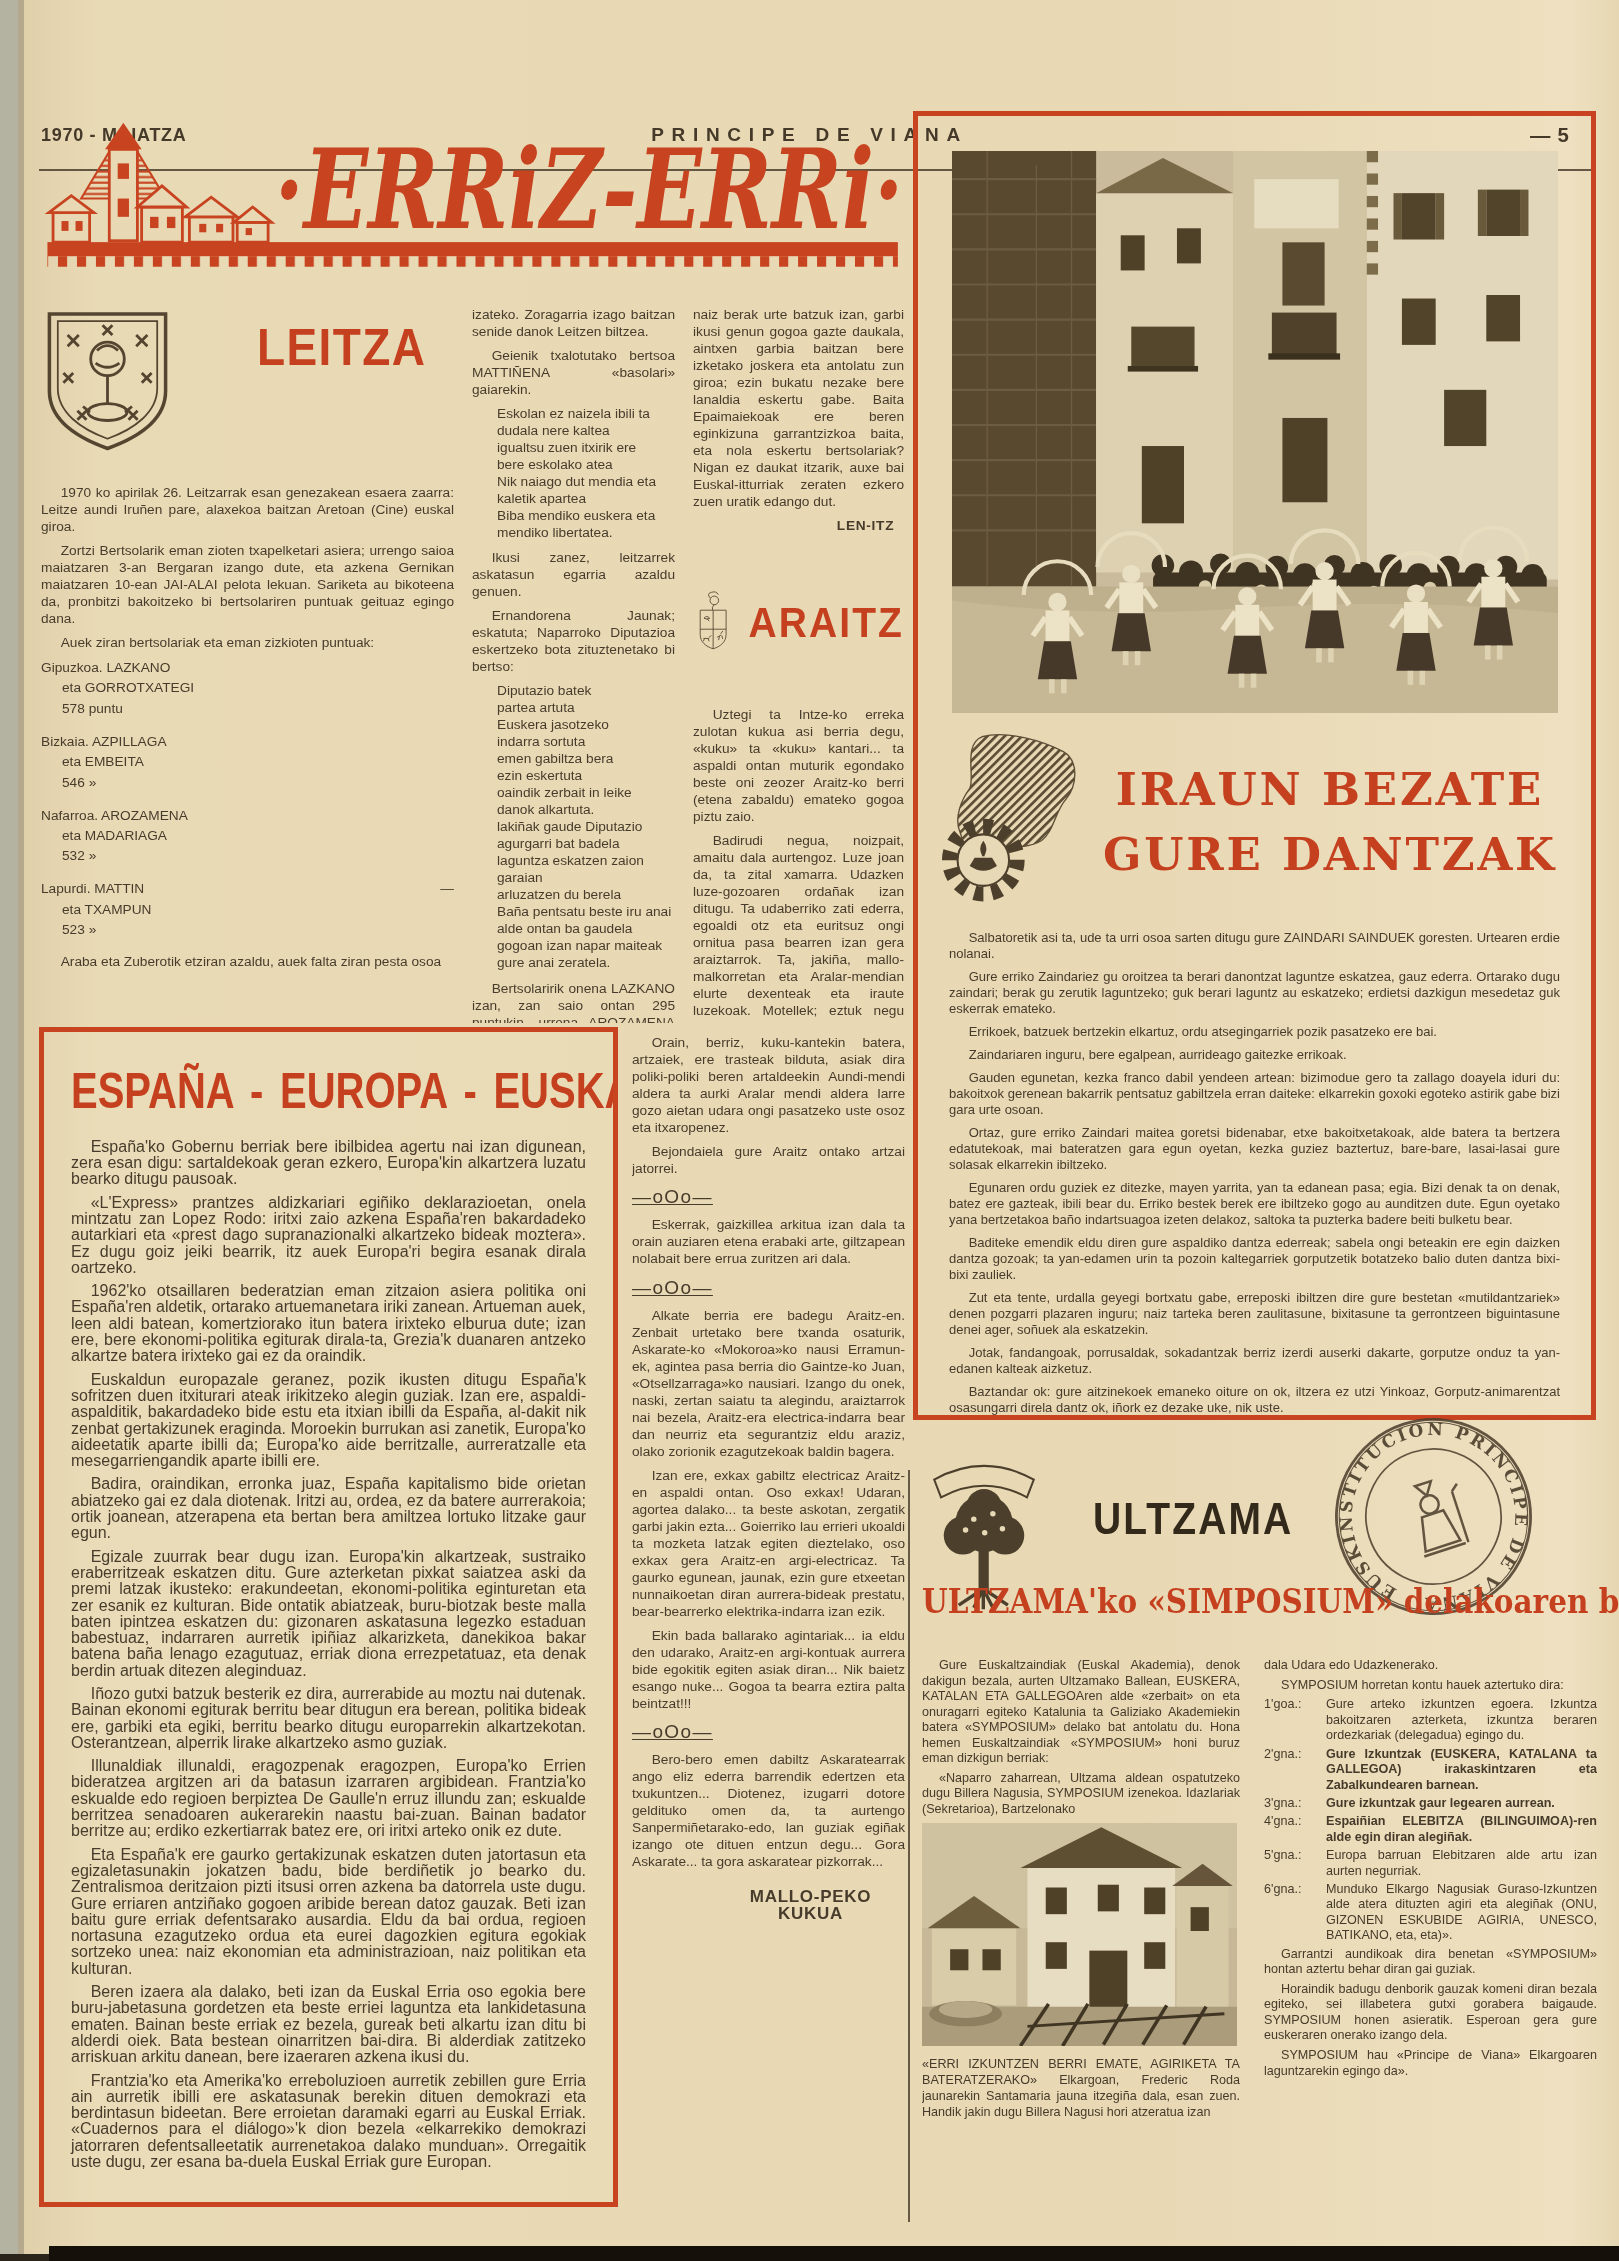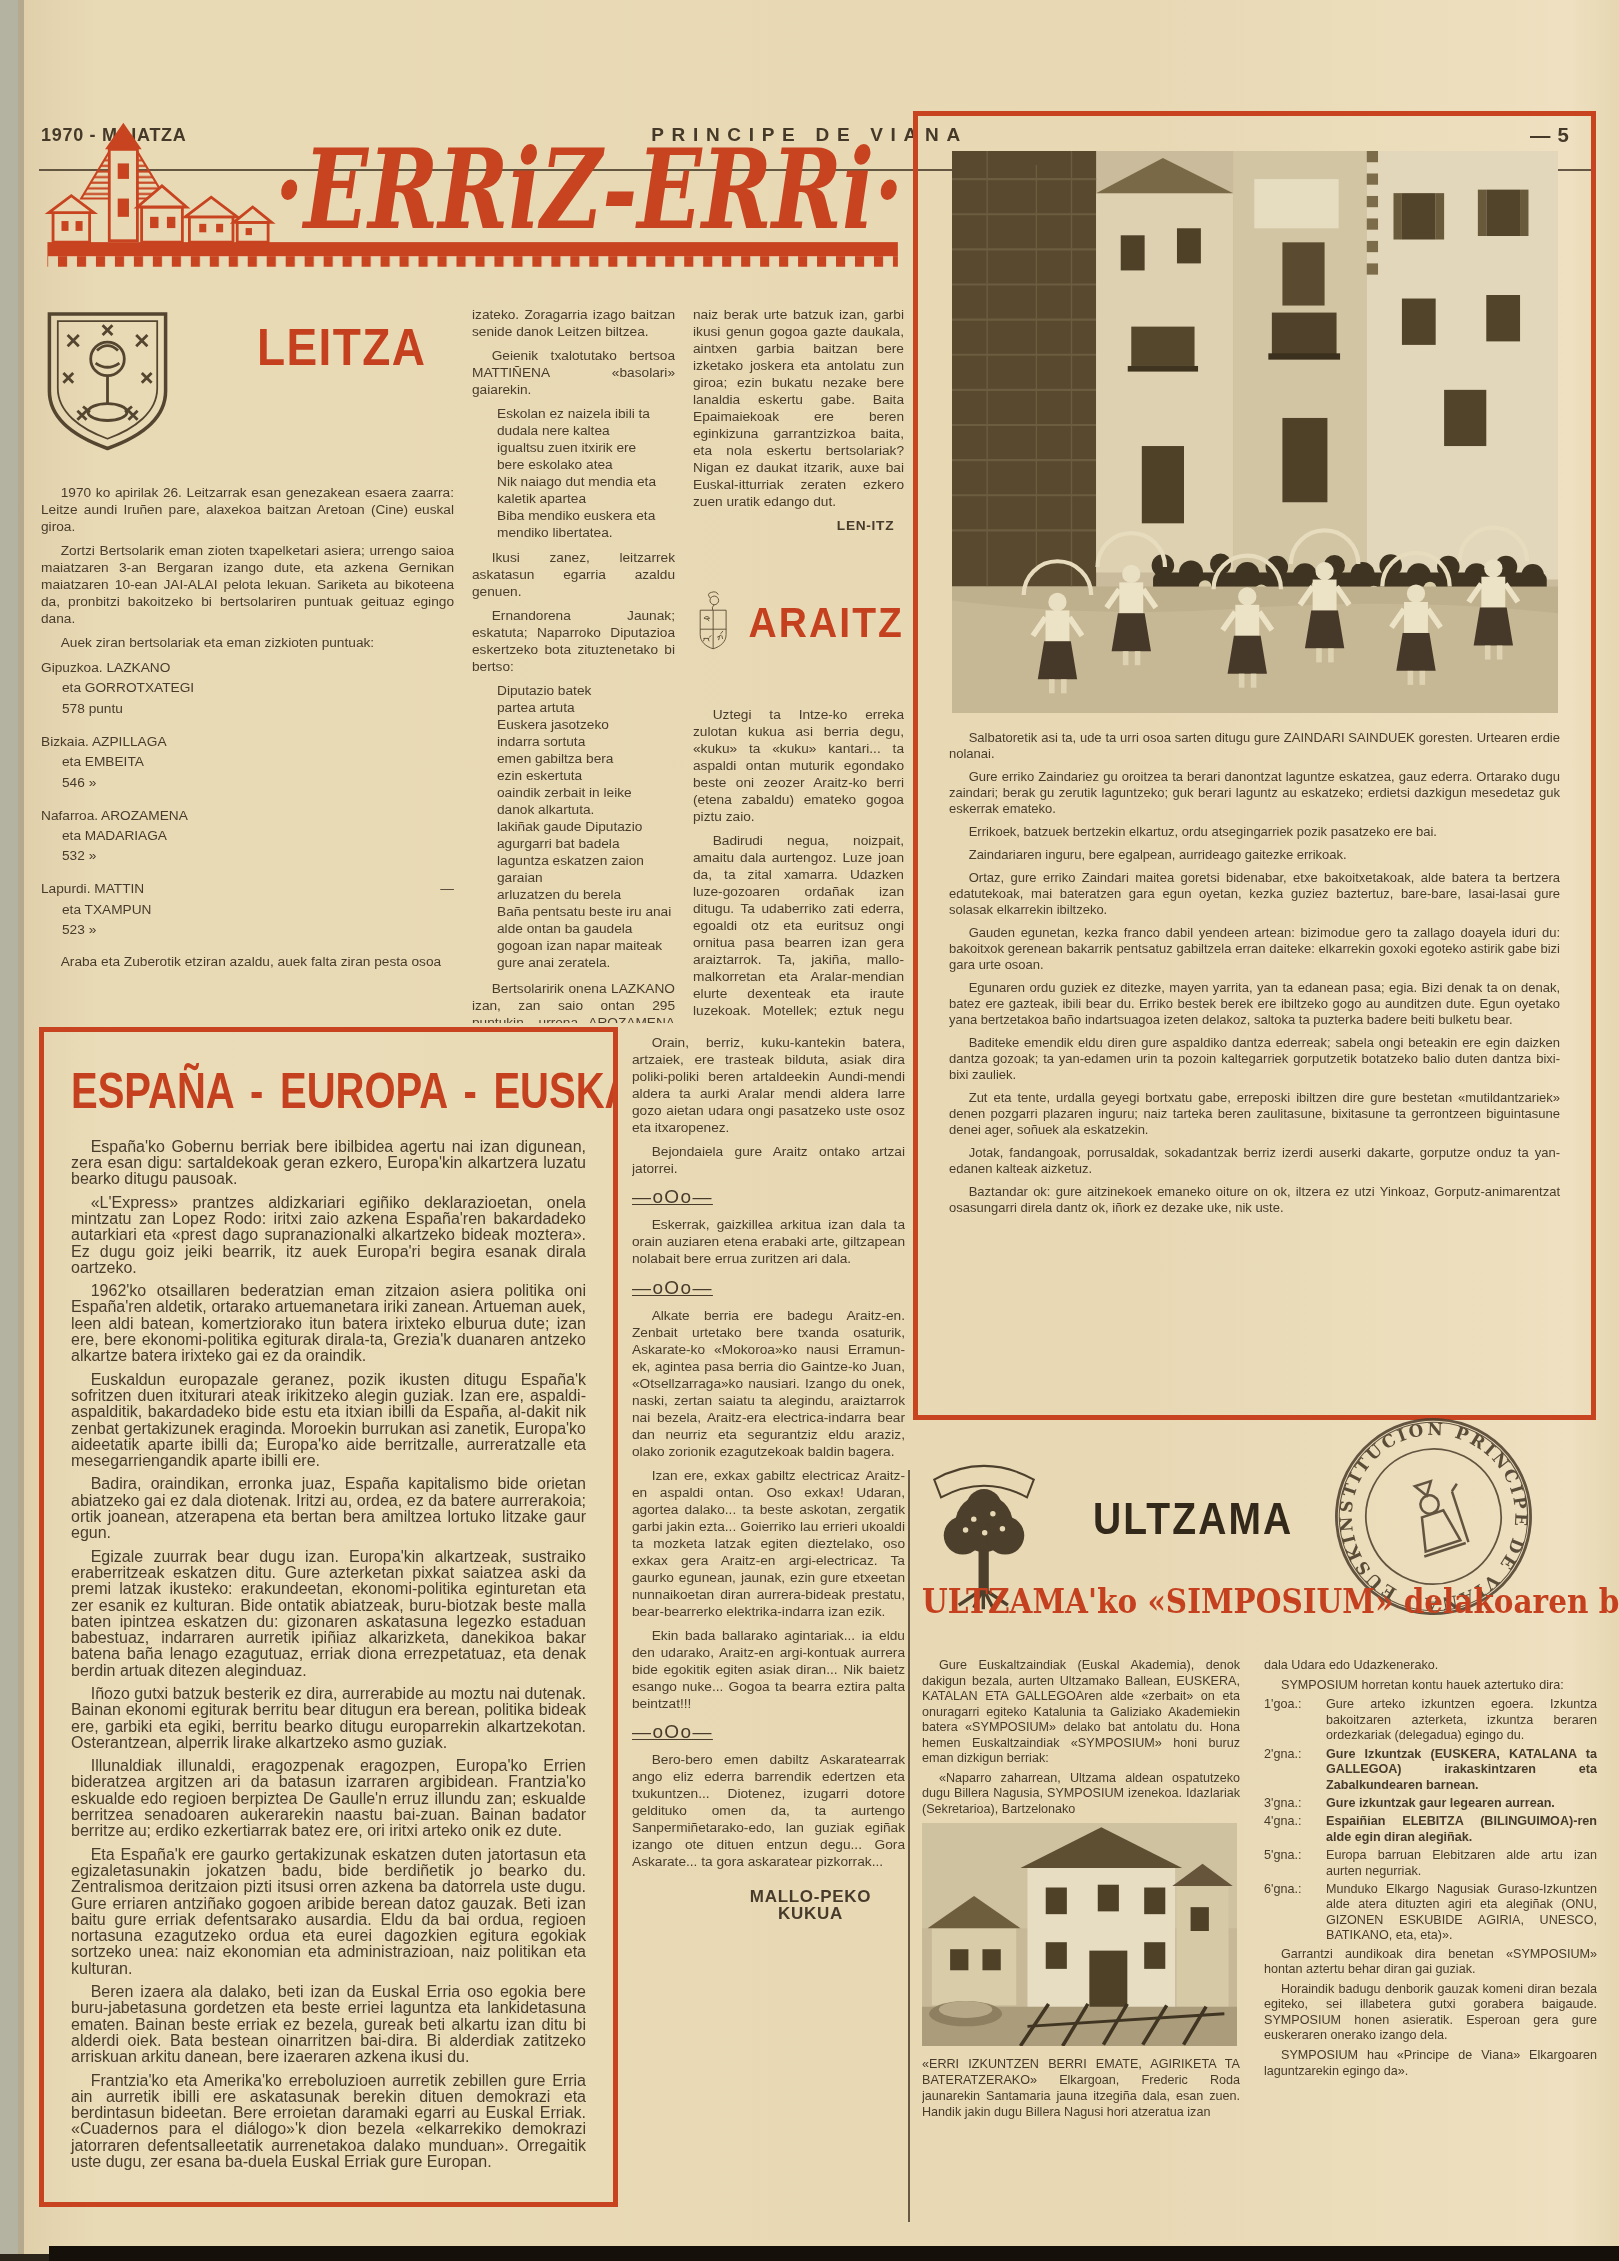--- a/index.html
+++ b/index.html
@@ -354,28 +354,48 @@
         </defs>
         <use href="#dancer" transform="translate(150,760)"></use>
         <use href="#dancer" transform="translate(255,720)"></use>
         <use href="#dancer" transform="translate(420,752)"></use>
         <use href="#dancer" transform="translate(530,716)"></use>
         <use href="#dancer" transform="translate(660,748)"></use>
         <use href="#dancer" transform="translate(770,712)"></use>
       </svg>
     </div>
 
+    <div id="dantzak-head">
+      <svg width="151" height="183" viewBox="0 0 220 270">
+        <defs>
+          <pattern id="hatch" width="9" height="9" patternUnits="userSpaceOnUse" patternTransform="rotate(45)">
+            <rect x="0" y="0" width="4" height="9" fill="#5d4e36"></rect>
+          </pattern>
+        </defs>
+        <path d="M62,10 C98,0 152,16 182,32 C206,46 202,82 186,102 C170,120 168,150 150,163 C130,176 112,168 96,180 C80,192 72,212 54,207 C32,201 38,172 30,152 C20,130 32,102 44,86 C52,72 34,20 62,10 Z" fill="url(#hatch)" stroke="#5d4e36" stroke-width="2"></path>
+        <circle cx="64" cy="192" r="50" fill="none" stroke="#4c3f2c" stroke-width="22" stroke-dasharray="13.5 12.6"></circle>
+        <circle cx="64" cy="192" r="38" fill="#e8d9b6" stroke="#4c3f2c" stroke-width="3"></circle>
+        <g stroke="#4c3f2c" stroke-width="3" fill="none">
+          <path d="M46,200 q18,12 36,0 l-6,-10 h-24 Z" fill="#4c3f2c"></path>
+          <path d="M64,186 q-6,-12 0,-20 q6,8 0,20" fill="#4c3f2c"></path>
+        </g>
+      </svg>
+      <div id="dantzak-title">
+        <div>IRAUN BEZATE</div>
+        <div>GURE DANTZAK</div>
+      </div>
+    </div>
 
     <div class="txt">
       <p>Salbatoretik asi ta, ude ta urri osoa sarten ditugu gure ZAINDARI SAINDUEK goresten. Urtearen erdie nolanai.</p>
       <p>Gure erriko Zaindariez gu oroitzea ta berari danontzat laguntze eskatzea, gauz ederra. Ortarako dugu zaindari; berak gu zerutik laguntzeko; guk berari laguntz au eskatzeko; erdietsi dazkigun mesedetaz guk eskerrak emateko.</p>
       <p>Errikoek, batzuek bertzekin elkartuz, ordu atsegingarriek pozik pasatzeko ere bai.</p>
       <p>Zaindariaren inguru, bere egalpean, aurrideago gaitezke errikoak.</p>
+      <p>Gauden egunetan, kezka franco dabil yendeen artean: bizimodue gero ta zallago doayela iduri du: bakoitxok gerenean bakarrik pentsatuz gabiltzela erran daiteke: elkarrekin goxoki egoteko astirik gabe bizi gara urte osoan.</p>
       <p>Ortaz, gure erriko Zaindari maitea goretsi bidenabar, etxe bakoitxetakoak, alde batera ta bertzera edatutekoak, mai bateratzen gara egun oyetan, kezka guziez baztertuz, bare-bare, lasai-lasai gure solasak elkarrekin ibiltzeko.</p>
-      <p>Gauden egunetan, kezka franco dabil yendeen artean: bizimodue gero ta zallago doayela iduri du: bakoitxok gerenean bakarrik pentsatuz gabiltzela erran daiteke: elkarrekin goxoki egoteko astirik gabe bizi gara urte osoan.</p>
       <p>Egunaren ordu guziek ez ditezke, mayen yarrita, yan ta edanean pasa; egia. Bizi denak ta on denak, batez ere gazteak, ibili bear du. Erriko bestek berek ere ibiltzeko gogo au aunditzen dute. Egun oyetako yana bertzetakoa baño indartsuagoa izeten delakoz, saltoka ta puzterka badere beiti bulketu bear.</p>
       <p>Baditeke emendik eldu diren gure aspaldiko dantza ederreak; sabela ongi beteakin ere egin daizken dantza gozoak; ta yan-edamen urin ta pozoin kaltegarriek gorputzetik botatzeko balio duten dantza bixi-bixi zauliek.</p>
       <p>Zut eta tente, urdalla geyegi bortxatu gabe, erreposki ibiltzen dire gure bestetan «mutildantzariek» denen pozgarri plazaren inguru; naiz tarteka beren zaulitasune, bixitasune ta gerrontzeen biguintasune denei ager, soñuek ala eskatzekin.</p>
       <p>Jotak, fandangoak, porrusaldak, sokadantzak berriz izerdi auserki dakarte, gorputze onduz ta yan-edanen kalteak aizketuz.</p>
       <p>Baztandar ok: gure aitzinekoek emaneko oiture on ok, iltzera ez utzi Yinkoaz, Gorputz-animarentzat osasungarri direla dantz ok, iñork ez dezake uke, nik uste.</p>
 
     </div>
   </div>
 
   <div class="abs" id="divider"></div>

